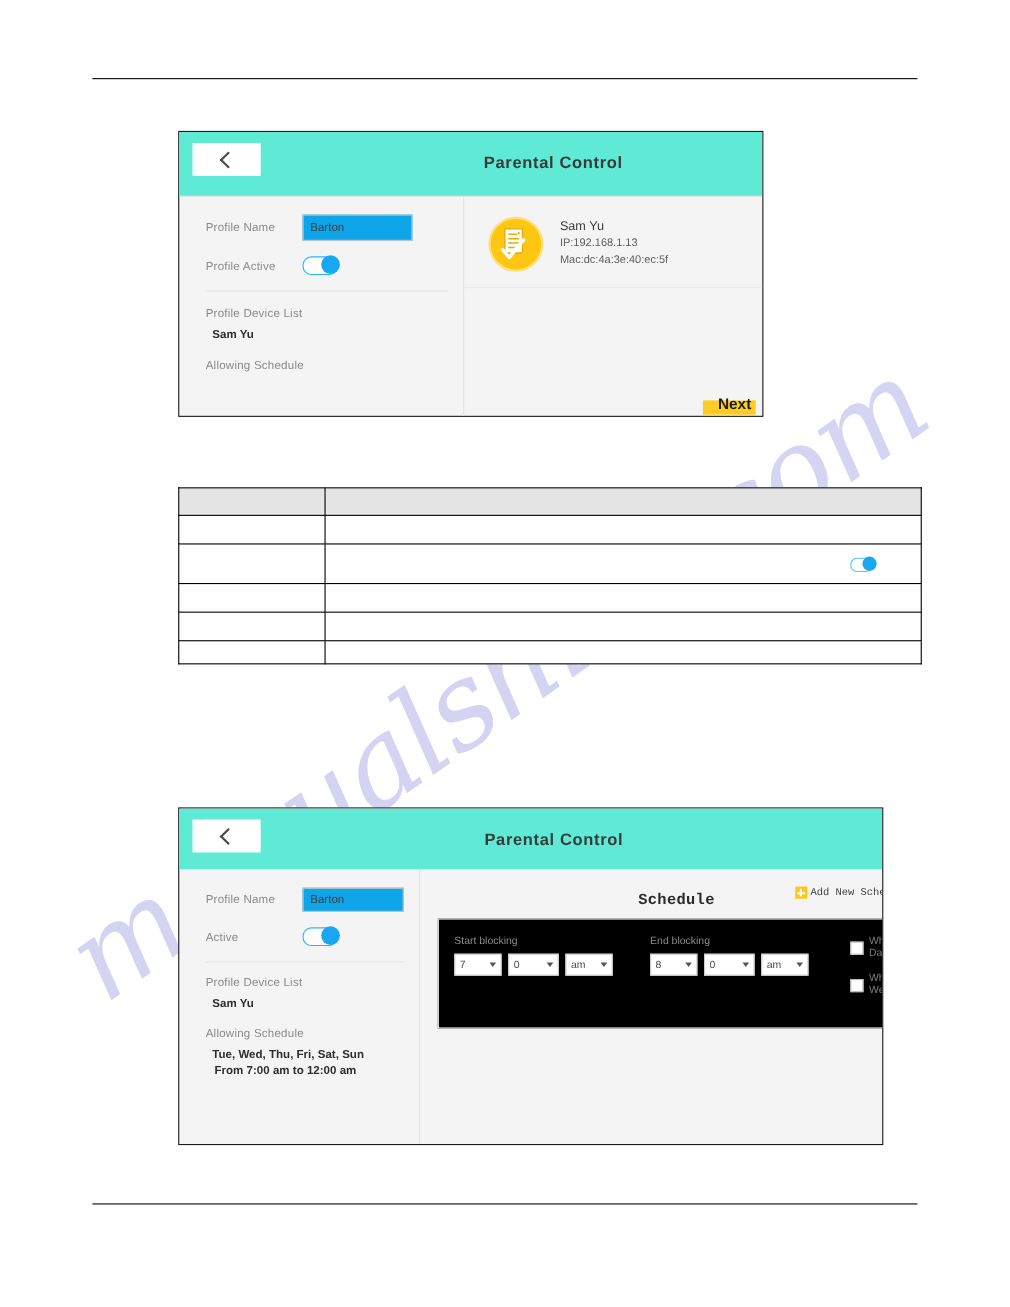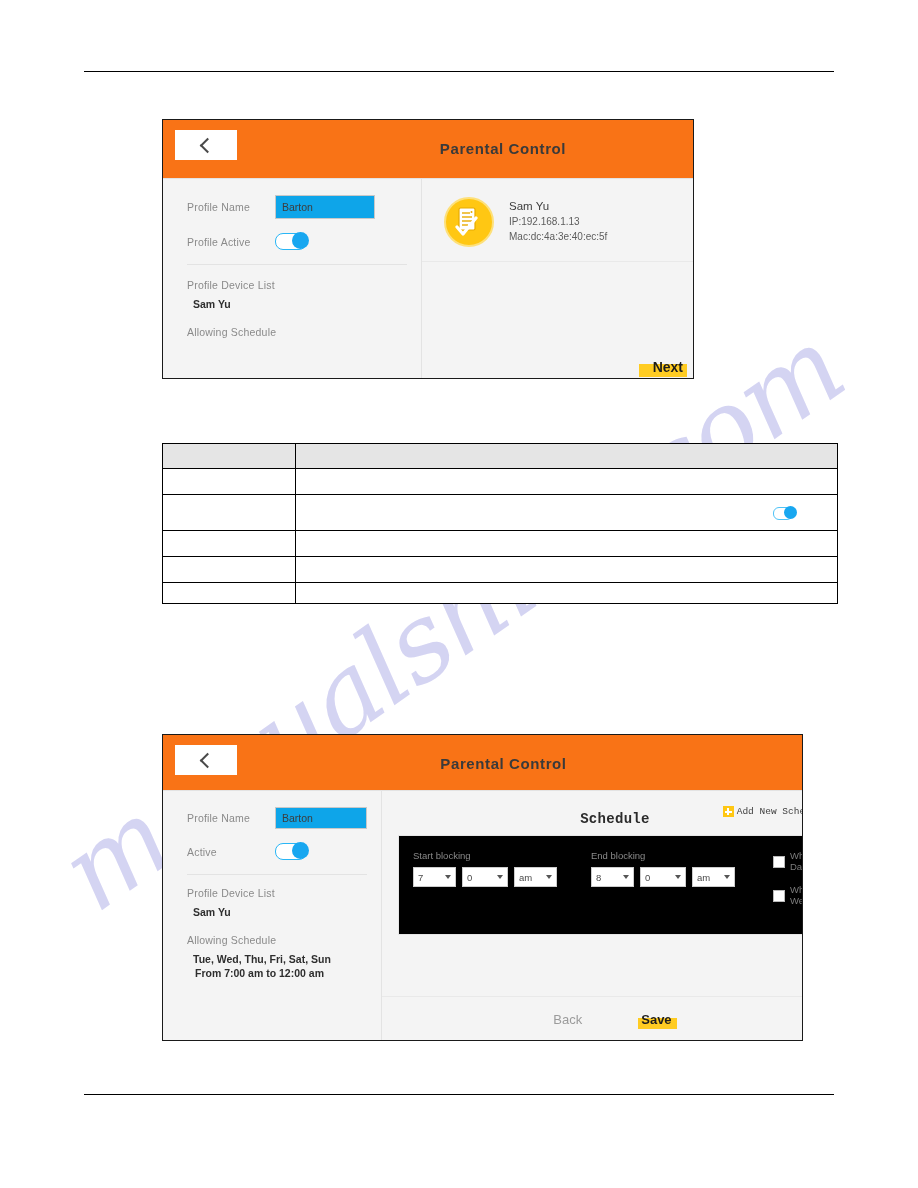--- a/index.html
+++ b/index.html
@@ -52,21 +52,21 @@
     box-sizing:border-box;
     z-index:10;
     overflow:hidden;
   }
   #panel-one{left:162px;top:119px;width:532px;height:260px;}
   #panel-two{left:162px;top:734px;width:641px;height:307px;}
 
   .panel-head{
     position:relative;
     height:58px;
-    background:#f97316;
+    background:#5eead4;
   }
   #panel-two .panel-head{height:55px;}
 
   .back-btn{
     position:absolute;
     left:12px;top:10px;
     width:62px;height:30px;
     background:#ffffff;
     display:flex;align-items:center;justify-content:center;
     cursor:pointer;
@@ -531,23 +531,16 @@
               <span class="check-label">Whole Week</span>
             </div>
           </div>
 
         </div>
 
 
 
       </div>
 
-      <div class="sched-footer">
-        <div class="btn-back">Back</div>
-        <div class="btn-save">
-          <span class="hl-save"></span>
-          <span>Save</span>
-        </div>
-      </div>
 
     </div>
   </div>
 </div>
 
 </body></html>

